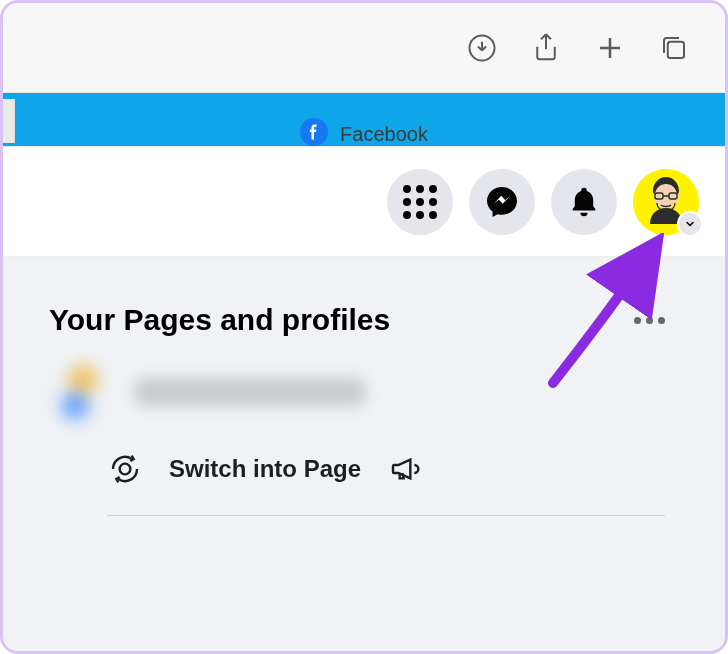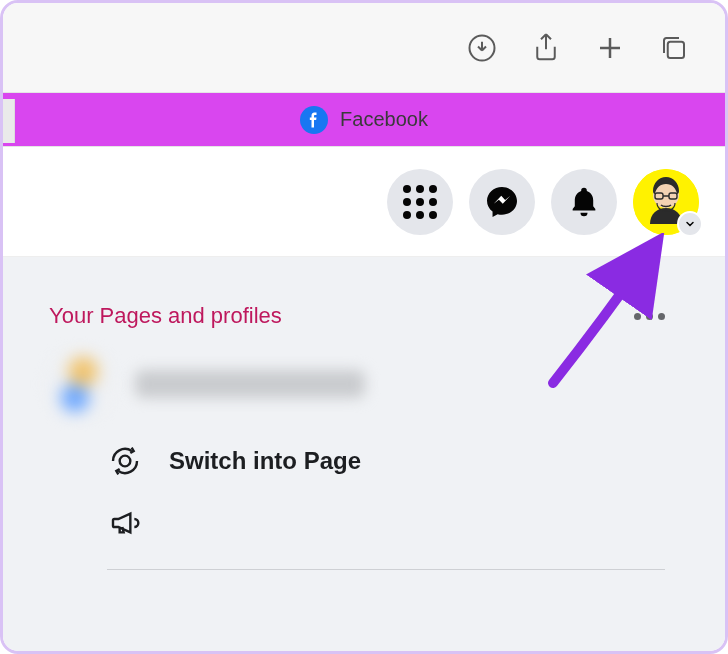--- a/index.html
+++ b/index.html
@@ -30,23 +30,23 @@
       height: 30px;
       display: flex;
       align-items: center;
       justify-content: center;
       color: #5b5b5b;
     }
 
     
     .url-line {
       height: 54px;
-      background: #d946ef;
-      display: flex;
-      align-items: center;
+      background: #0ea5e9;
+      display: flex;
+      align-items: flex-end;
       justify-content: center;
       gap: 12px;
       border-bottom: 1px solid #e5e5e5;
     }
     .fb-logo {
       width: 28px;
       height: 28px;
       border-radius: 50%;
       background: #1877f2;
       display: flex;
@@ -127,23 +127,23 @@
       height: calc(654px - 90px - 54px - 110px - 6px);
       position: relative;
     }
     .section-row {
       display: flex;
       align-items: center;
       justify-content: space-between;
       padding-right: 60px;
     }
     .section-title {
-      font-size: 22px;
-      color: #be185d;
-      font-weight: 400;
+      font-size: 30px;
+      color: #000000;
+      font-weight: 700;
     }
     .more-dots {
       display: flex;
       gap: 5px;
     }
     .more-dots span {
       width: 7px; height: 7px; border-radius: 50%; background: #65676b;
     }
 
     .profile-row {
@@ -166,21 +166,21 @@
       height: 28px;
       border-radius: 8px;
       background: #c9cbce;
       filter: blur(7px);
     }
 
     .action-list {
       margin-top: 28px;
       margin-left: 58px;
       display: flex;
-      flex-direction: column;
+      flex-direction: row;
       gap: 26px;
     }
     .action-row {
       display: flex;
       align-items: center;
       gap: 26px;
     }
     .action-row .icon-wrap {
       width: 36px;
       height: 36px;

